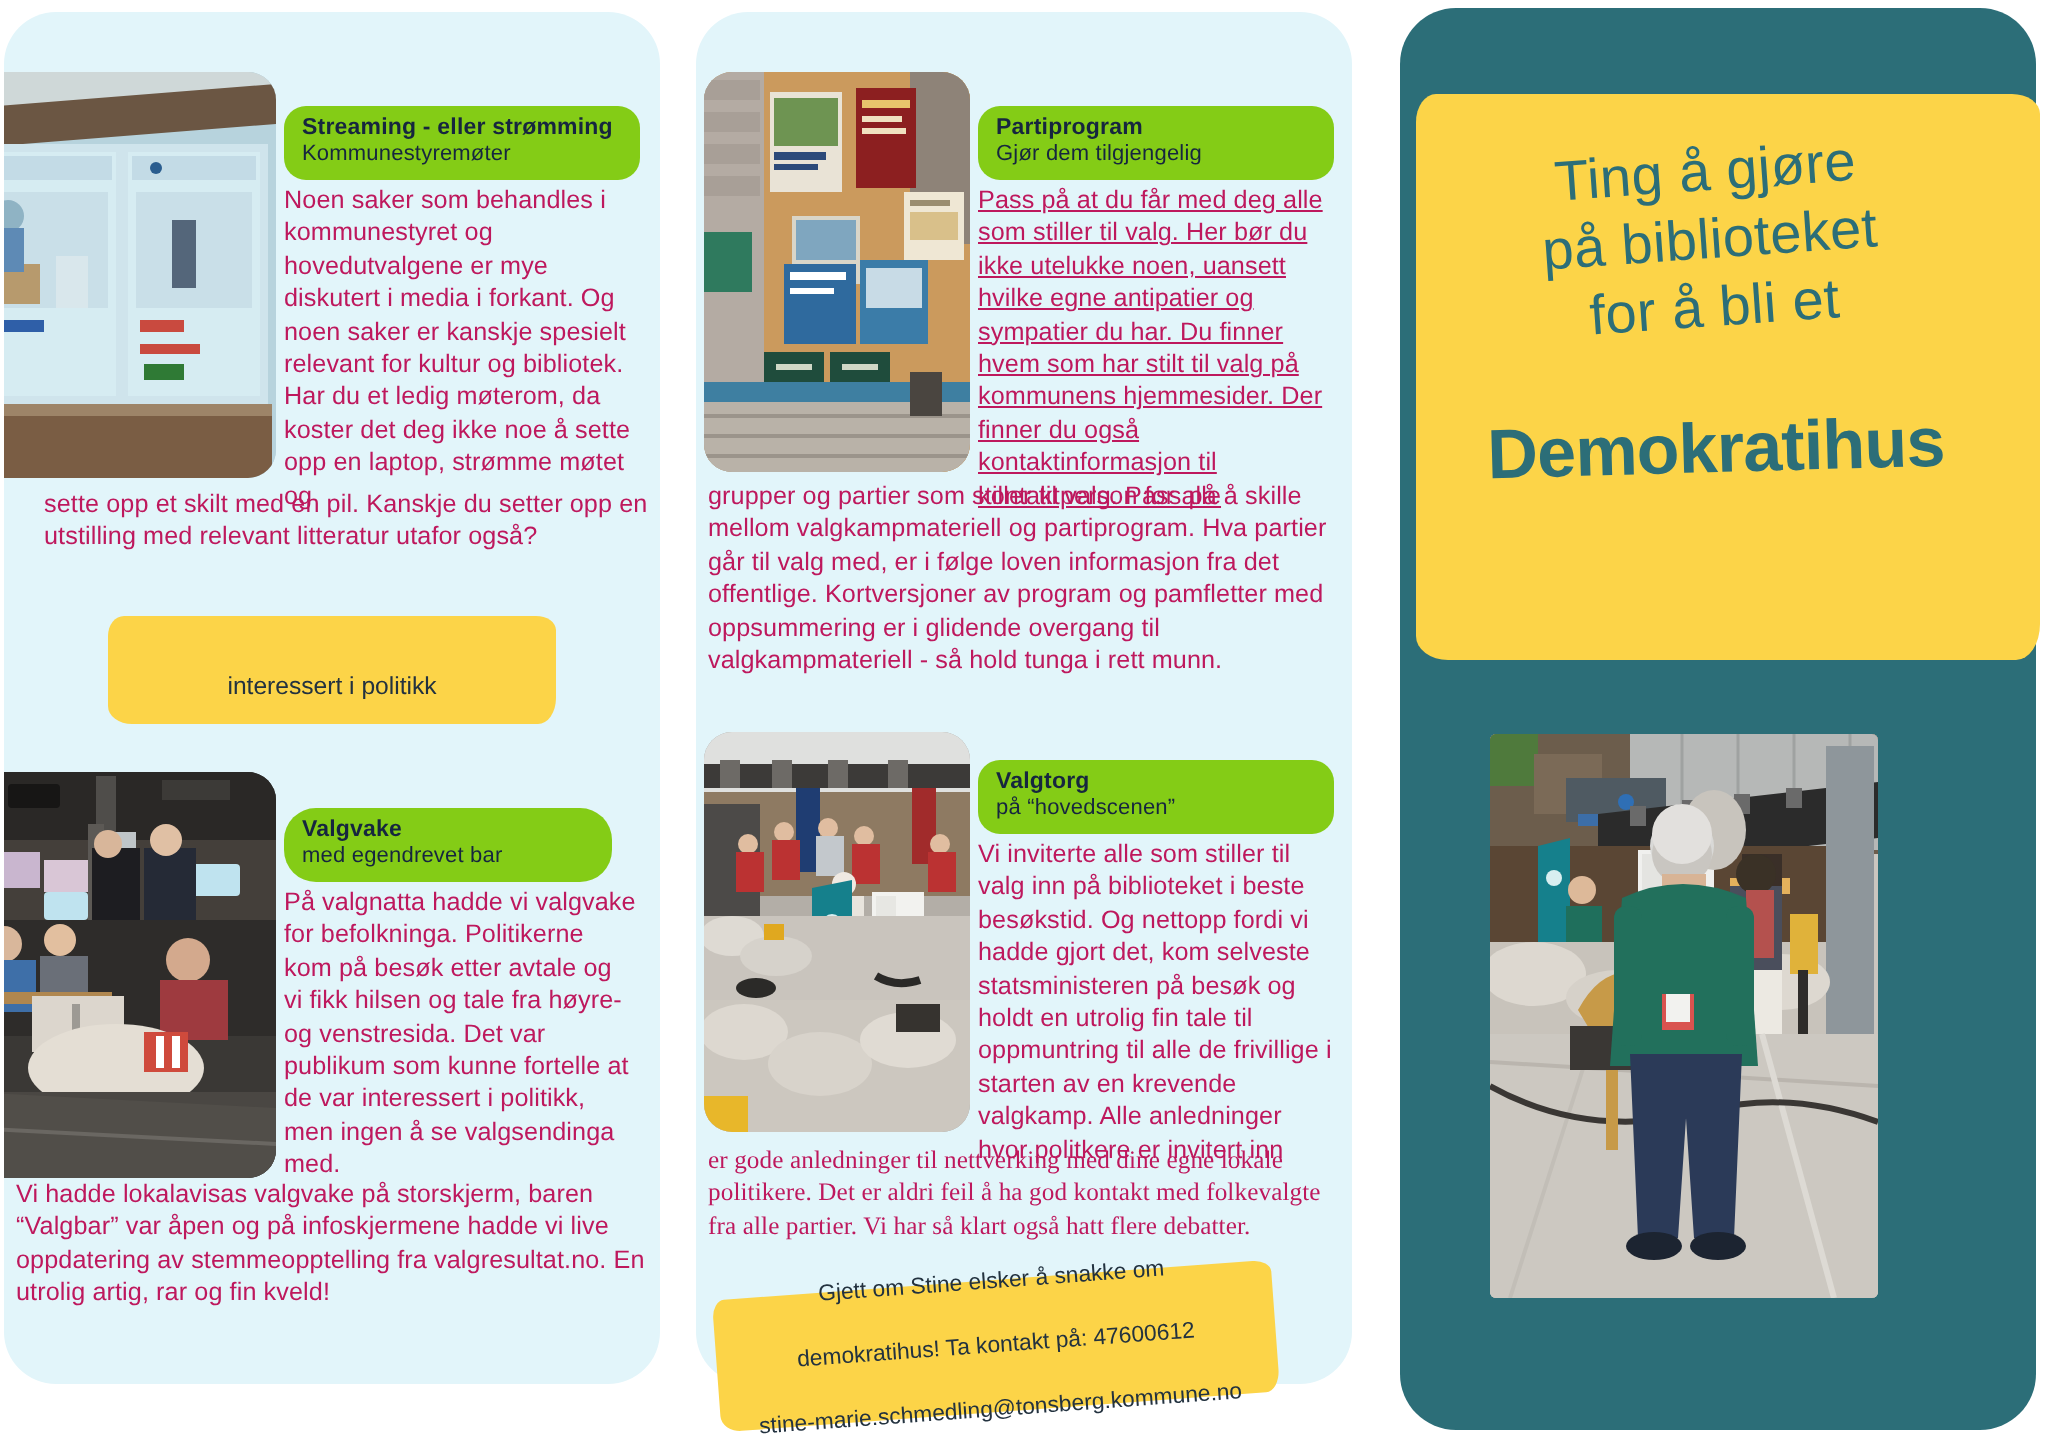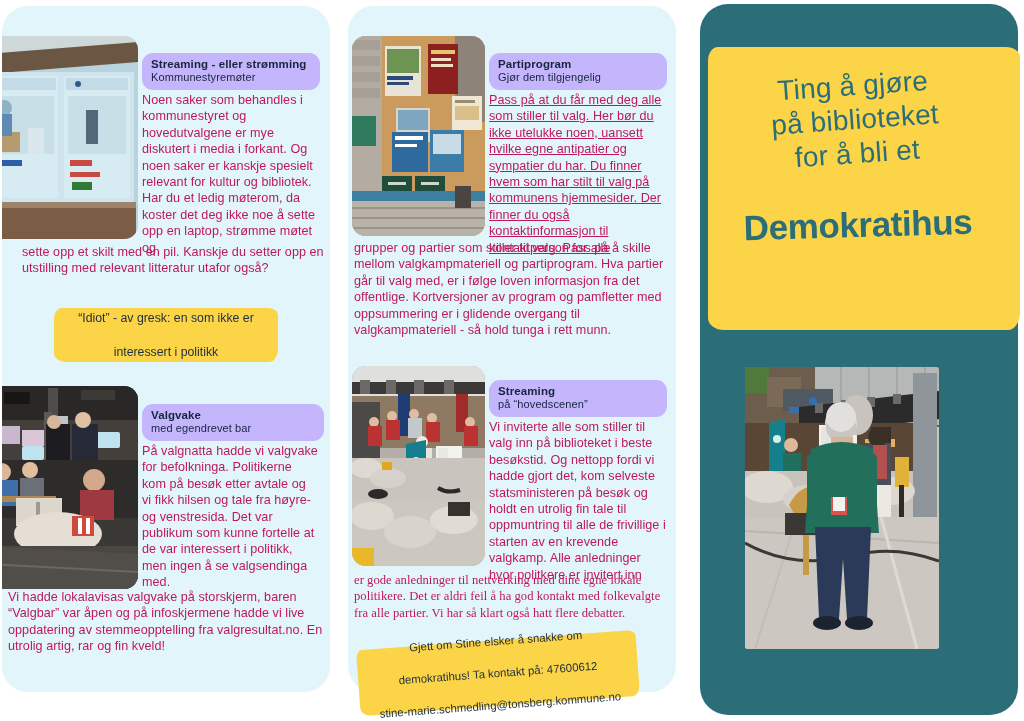--- a/index.html
+++ b/index.html
@@ -25,21 +25,21 @@
   .photo{
     position:absolute;
     border-radius:14px;
     overflow:hidden;
     background:#b9cdd6;
   }
   .photo svg{display:block;}
 
   .pill{
     position:absolute;
-    background:#c4b5fd;
+    background:#84cc16;
     border-radius:11px;
     padding:5px 9px 6px 9px;
     box-sizing:border-box;
   }
   .pill .pt{
     font-size:11.5px;
     font-weight:bold;
     color:#16263f;
     line-height:13px;
     letter-spacing:.1px;
@@ -166,21 +166,21 @@
       <div class="ps">Kommunestyremøter</div>
     </div>
 
     <div class="body-text" style="left:140px;top:86px;width:176px;">Noen saker som behandles i kommunestyret og hovedutvalgene er mye diskutert i media i forkant. Og noen saker er kanskje spesielt relevant for kultur og bibliotek. Har du et ledig møterom, da koster det deg ikke noe å sette opp en laptop, strømme møtet og</div>
 
     <div class="body-text" style="left:20px;top:238px;width:312px;">sette opp et skilt med en pil. Kanskje du setter opp en utstilling med relevant litteratur utafor også?</div>
   </div>
 
   <div class="sticky" id="sticky-idiot">
     <span>
-      <span>“Idiot” - av gresk: en som ikke er</span><br>
+      <br>
       <span>interessert i politikk</span>
     </span>
   </div>
 
   <div class="block">
     <div class="photo" style="left:-16px;top:380px;width:152px;height:203px;">
       <svg width="152" height="203" viewBox="0 0 152 203" preserveAspectRatio="none" aria-hidden="true">
         <rect width="152" height="203" fill="#3a3835"></rect>
         <rect x="0" y="0" width="152" height="34" fill="#2a2826"></rect>
         <rect x="18" y="6" width="26" height="12" rx="2" fill="#171615"></rect>
@@ -212,21 +212,21 @@
         <ellipse cx="72" cy="188" rx="18" ry="6" fill="#6c6964"></ellipse>
         <rect x="86" y="130" width="22" height="20" fill="#cf4a3c"></rect>
         <rect x="92" y="132" width="4" height="16" fill="#ffffff"></rect>
         <rect x="100" y="132" width="4" height="16" fill="#ffffff"></rect>
         <rect x="0" y="160" width="152" height="43" fill="#4a4743"></rect>
         <path d="M0 160 L152 168 L152 203 L0 203 Z" fill="#514e49"></path>
         <path d="M0 178 L152 186" stroke="#6a6762" stroke-width="2" fill="none"></path>
       </svg>
     </div>
 
-    <div class="pill" style="left:140px;top:398px;width:182px;height:37px;">
+    <div class="pill" style="left:140px;top:398px;width:164px;height:37px;border-radius:16px;">
       <div class="pt">Valgvake</div>
       <div class="ps">med egendrevet bar</div>
     </div>
 
     <div class="body-text" style="left:140px;top:437px;width:176px;">På valgnatta hadde vi valgvake for befolkninga. Politikerne kom på besøk etter avtale og vi fikk hilsen og tale fra høyre- og venstresida. Det var publikum som kunne fortelle at de var interessert i politikk, men ingen å se valgsendinga med.</div>
 
     <div class="body-text" style="left:6px;top:583px;width:316px;">Vi hadde lokalavisas valgvake på storskjerm, baren “Valgbar” var åpen og på infoskjermene hadde vi live oppdatering av stemmeopptelling fra valgresultat.no. En utrolig artig, rar og fin kveld!</div>
   </div>
 </div>
 
@@ -333,21 +333,21 @@
         <ellipse cx="58" cy="166" rx="26" ry="16" fill="#d8d3cb"></ellipse>
         <ellipse cx="102" cy="154" rx="24" ry="14" fill="#e0dbd3"></ellipse>
         <rect x="0" y="182" width="22" height="18" fill="#e8b72a"></rect>
         <path d="M86 122 q10 6 22 2" stroke="#2a2927" stroke-width="4" fill="none"></path>
         <ellipse cx="26" cy="128" rx="10" ry="5" fill="#2b2a28"></ellipse>
         <rect x="96" y="136" width="22" height="14" fill="#36332f"></rect>
       </svg>
     </div>
 
     <div class="pill" style="left:141px;top:374px;width:178px;height:37px;">
-      <div class="pt">Streaming</div>
+      <div class="pt">Valgtorg</div>
       <div class="ps">på “hovedscenen”</div>
     </div>
 
     <div class="body-text" style="left:141px;top:413px;width:178px;">Vi inviterte alle som stiller til valg inn på  biblioteket i beste besøkstid. Og nettopp fordi vi hadde gjort det, kom selveste statsministeren på besøk og holdt en utrolig fin tale til oppmuntring til alle de frivillige i starten av en krevende valgkamp. Alle anledninger hvor politkere er invitert inn</div>
 
     <div class="body-text" style="left:6px;top:566px;width:316px;font-family:Liberation Serif, serif;">er gode anledninger til nettverking med dine egne lokale politikere. Det er aldri feil å ha god kontakt med folkevalgte fra alle partier. Vi har så klart også hatt flere debatter.</div>
   </div>
 </div>
 
 <div class="sticky" id="sticky-contact">

